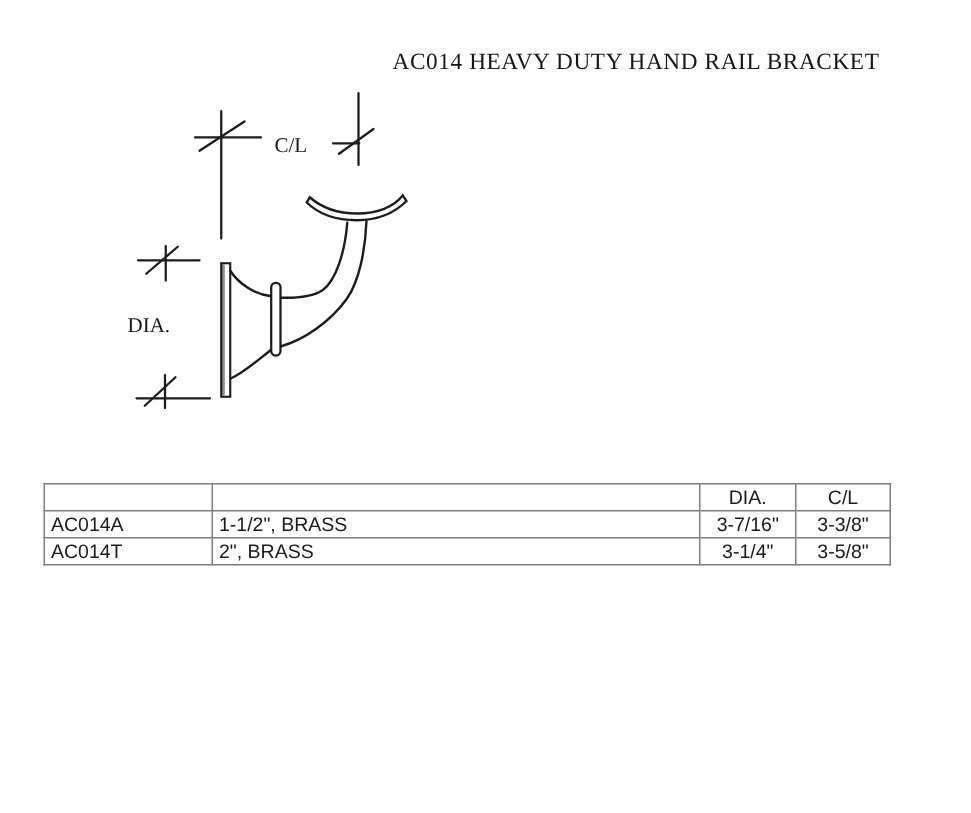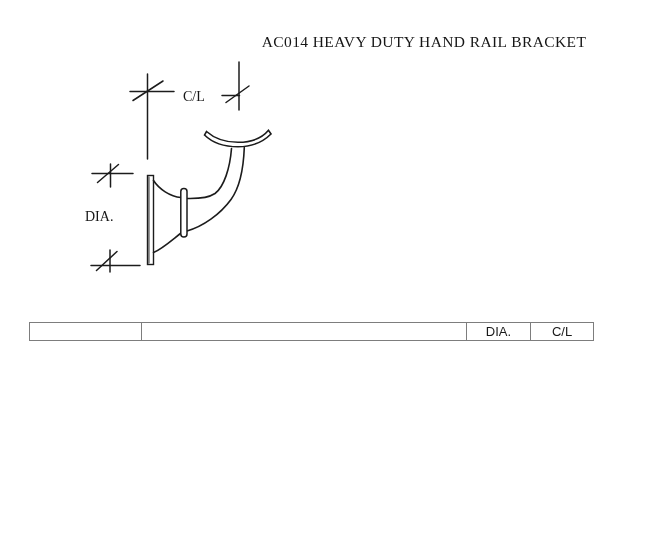--- a/index.html
+++ b/index.html
@@ -114,16 +114,28 @@
         <col class="col-dia">
         <col class="col-cl">
     </colgroup>
     <tbody>
       <tr>
         <td></td>
         <td></td>
         <td class="c-num">DIA.</td>
         <td class="c-num">C/L</td>
       </tr>
+      <tr>
+        <td>AC014A</td>
+        <td>1-1/2", BRASS</td>
+        <td class="c-num">3-7/16"</td>
+        <td class="c-num">3-3/8"</td>
+      </tr>
+      <tr>
+        <td>AC014T</td>
+        <td>2", BRASS</td>
+        <td class="c-num">3-1/4"</td>
+        <td class="c-num">3-5/8"</td>
+      </tr>
     </tbody>
   </table>
 
 </div>
 
 </body></html>

